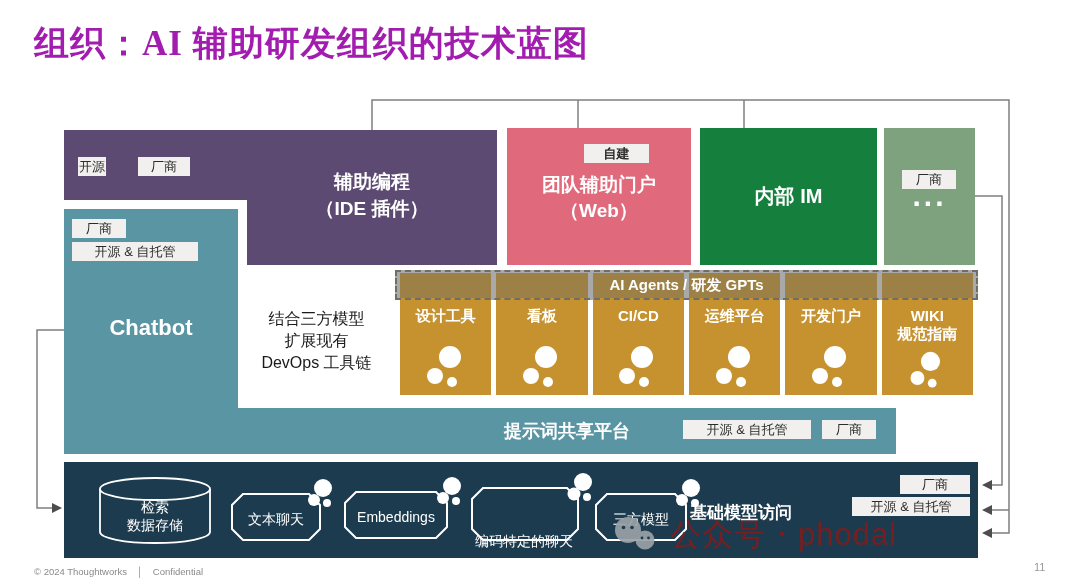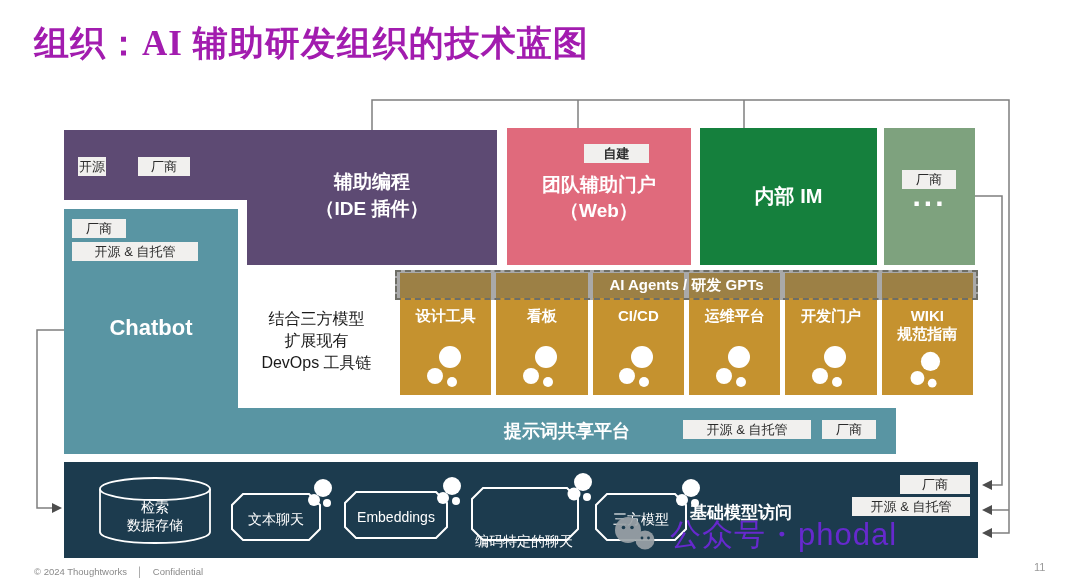--- a/index.html
+++ b/index.html
@@ -51,21 +51,21 @@
   .prompt-bar{left:238px;top:408px;width:658px;height:46px;background:#5995a3;
               display:flex;align-items:center;justify-content:center;}
   .prompt-label{font-size:18px;font-family:Liberation Serif, serif;}
 
   .foundation{left:64px;top:462px;width:914px;height:96px;background:#1c3b4e;}
   .fshapes{position:absolute;left:0;top:0;}
   .flabel{position:absolute;color:#fff;text-align:center;font-size:14px;line-height:18px;z-index:3;}
   .faccess{position:absolute;left:626px;top:39px;color:#fff;font-weight:bold;font-size:17px;z-index:3;white-space:nowrap;}
 
   .watermark{position:absolute;left:612px;top:514px;z-index:6;display:flex;align-items:center;gap:10px;
-             color:#6d28d9;opacity:.92;}
+             color:#7f1d1d;opacity:.92;}
   .watermark-text{font-size:31px;letter-spacing:1px;white-space:nowrap;}
 
   .footer{position:absolute;left:34px;top:566px;font-size:9.5px;color:#8a8a8a;z-index:4;}
   .footer span{margin-right:10px;}
   .page-number{position:absolute;left:1034px;top:561px;font-size:11px;color:#9a9a9a;z-index:4;}
 </style>
 </head>
 <body>
 
 <div class="canvas">

